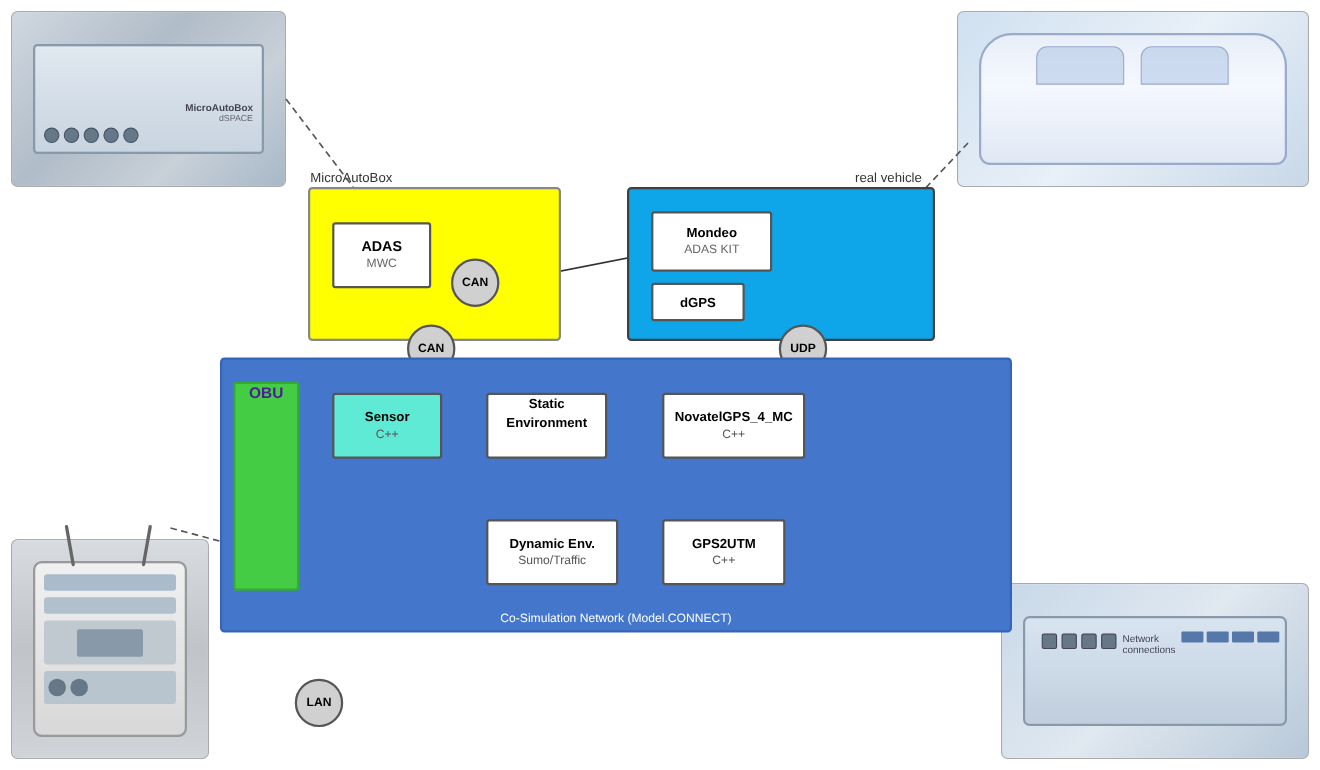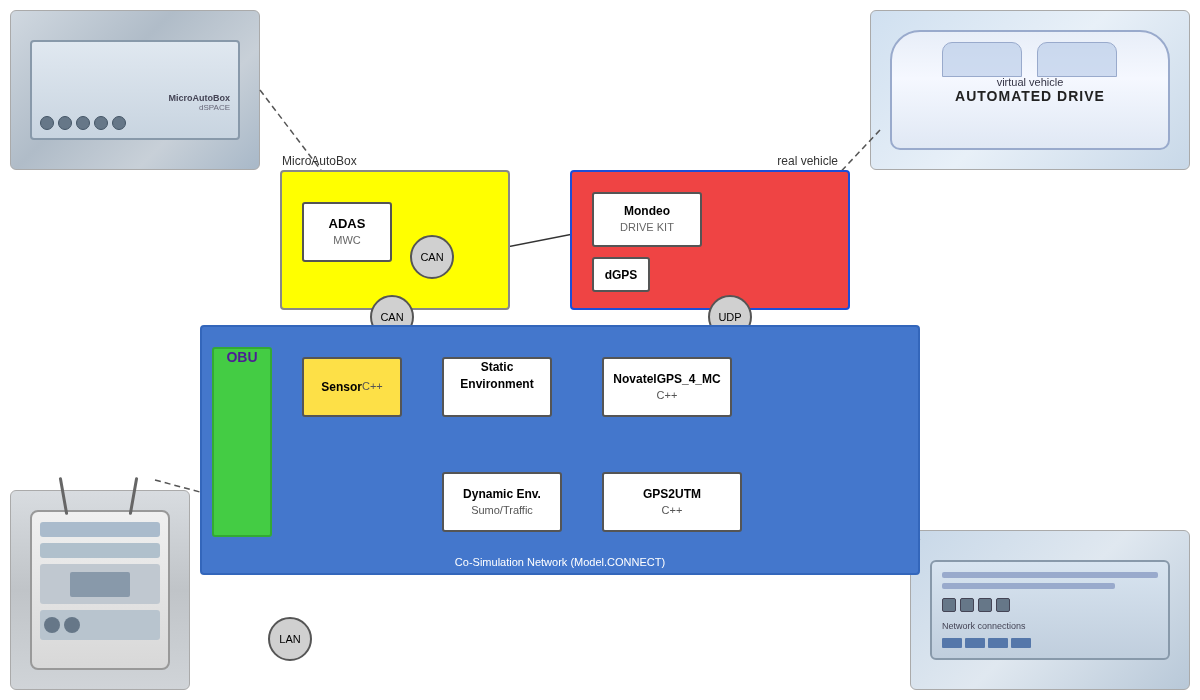--- a/index.html
+++ b/index.html
@@ -102,43 +102,43 @@
       border-radius: 3px;
       display: flex; flex-direction: column; align-items: center; justify-content: center;
       font-size: 13px; font-weight: bold; text-align: center; line-height: 1.3;
     }
 
     
     .box-real-vehicle {
       position: absolute;
       top: 0; left: 370px;
       width: 280px; height: 140px;
-      background: #ef4444;
-      border: 2px solid #1d4ed8;
+      background: #0ea5e9;
+      border: 2px solid #404040;
       border-radius: 4px;
     }
     .box-real-vehicle-label {
       position: absolute;
       top: -18px; right: 10px;
       font-size: 12px; color: #333;
     }
     .box-mondeo {
       position: absolute;
       top: 20px; left: 20px;
       width: 110px; height: 55px;
       background: white;
       border: 2px solid #555;
       border-radius: 3px;
       display: flex; flex-direction: column; align-items: center; justify-content: center;
       font-size: 12px; font-weight: bold; text-align: center; line-height: 1.4;
     }
     .box-dgps {
       position: absolute;
       top: 85px; left: 20px;
-      width: 58px; height: 35px;
+      width: 85px; height: 35px;
       background: white;
       border: 2px solid #555;
       border-radius: 3px;
       display: flex; align-items: center; justify-content: center;
       font-size: 12px; font-weight: bold;
     }
 
     
     .box-platform {
       position: absolute;
@@ -165,24 +165,24 @@
       border-radius: 3px;
       display: flex; align-items: flex-start; justify-content: center;
       font-size: 14px; font-weight: bold; color: #4c1d95;
     }
 
     
     .box-sensor {
       position: absolute;
       top: 30px; left: 100px;
       width: 100px; height: 60px;
-      background: #fde047;
-      border: 2px solid #555;
-      border-radius: 3px;
-      display: flex; flex-direction: row; align-items: center; justify-content: center;
+      background: #5eead4;
+      border: 2px solid #555;
+      border-radius: 3px;
+      display: flex; flex-direction: column; align-items: center; justify-content: center;
       font-size: 12px; font-weight: bold; text-align: center; line-height: 1.4;
     }
     .box-static-env {
       position: absolute;
       top: 30px; left: 240px;
       width: 110px; height: 60px;
       background: white;
       border: 2px solid #555;
       border-radius: 3px;
       display: flex; flex-direction: column; align-items: center; 
@@ -214,36 +214,36 @@
       width: 120px; height: 60px;
       background: white;
       border: 2px solid #555;
       border-radius: 3px;
       display: flex; flex-direction: column; align-items: center; justify-content: center;
       font-size: 12px; font-weight: bold; text-align: center; line-height: 1.4;
     }
     .box-gps2utm {
       position: absolute;
       top: 145px; left: 400px;
-      width: 140px; height: 60px;
+      width: 112px; height: 60px;
       background: white;
       border: 2px solid #555;
       border-radius: 3px;
       display: flex; flex-direction: column; align-items: center; justify-content: center;
       font-size: 12px; font-weight: bold; text-align: center; line-height: 1.4;
     }
 
     
     .circle-node {
       position: absolute;
       border-radius: 50%;
       background: #d0d0d0;
       border: 2px solid #555;
       display: flex; align-items: center; justify-content: center;
-      font-size: 11px; font-weight: normal; text-align: center;
+      font-size: 11px; font-weight: bold; text-align: center;
     }
 
     
     .node-can-top {
       top: 65px; left: 210px;
       width: 44px; height: 44px;
     }
     
     .node-can-mid {
       top: 125px; left: 170px;
@@ -289,21 +289,21 @@
       padding: 10px 8px;
       gap: 6px;
     }
 
     
     .server-hardware {
       width: 240px; height: 100px;
       background: linear-gradient(180deg, #d8e4f0 0%, #c0cedd 100%);
       border-radius: 6px;
       border: 2px solid #8899aa;
-      display: flex; flex-direction: column; justify-content: center; padding: 10px;
+      display: flex; flex-direction: row; justify-content: center; padding: 10px;
       gap: 5px;
     }
     .server-slot {
       height: 12px;
       background: #99aacc;
       border-radius: 2px;
     }
 
     
     .autobox-hardware {
@@ -340,24 +340,20 @@
       <div class="port-circle"></div>
       <div class="port-circle"></div>
       <div class="port-circle"></div>
       <div class="port-circle"></div>
     </div>
   </div>
 </div>
 
 <div class="photo photo-vehicle">
   <div class="vehicle-shape">
-    <div>
-      <div style="font-size:11px;color:#334;text-align:center;">virtual vehicle</div>
-      <div style="font-size:14px;font-weight:bold;color:#222;letter-spacing:1px;text-align:center;">AUTOMATED DRIVE</div>
-    </div>
 
     <div style="position:absolute;top:10px;left:50px;width:80px;height:35px;background:rgba(180,200,230,0.6);border-radius:10px 10px 0 0;border:1px solid #99aacc;"></div>
     <div style="position:absolute;top:10px;left:145px;width:80px;height:35px;background:rgba(180,200,230,0.6);border-radius:10px 10px 0 0;border:1px solid #99aacc;"></div>
   </div>
 </div>
 
 <div class="photo photo-obu">
   <div class="obu-hardware" style="position:relative;">
 
     <div style="position:absolute;top:-35px;left:30px;width:3px;height:38px;background:#666;border-radius:2px;transform:rotate(-10deg);"></div>
@@ -454,21 +450,21 @@
     <div class="box-adas">
       <span>ADAS</span>
       <span class="white-sub">MWC</span>
     </div>
   </div>
 
   <div class="box-real-vehicle">
     <div class="box-real-vehicle-label">real vehicle</div>
     <div class="box-mondeo">
       <span>Mondeo</span>
-      <span class="white-sub">DRIVE KIT</span>
+      <span class="white-sub">ADAS KIT</span>
     </div>
     <div class="box-dgps">
       <span>dGPS</span>
     </div>
   </div>
 
   <div class="circle-node node-can-top" style="position:absolute;">
     <span>CAN</span>
   </div>
 

